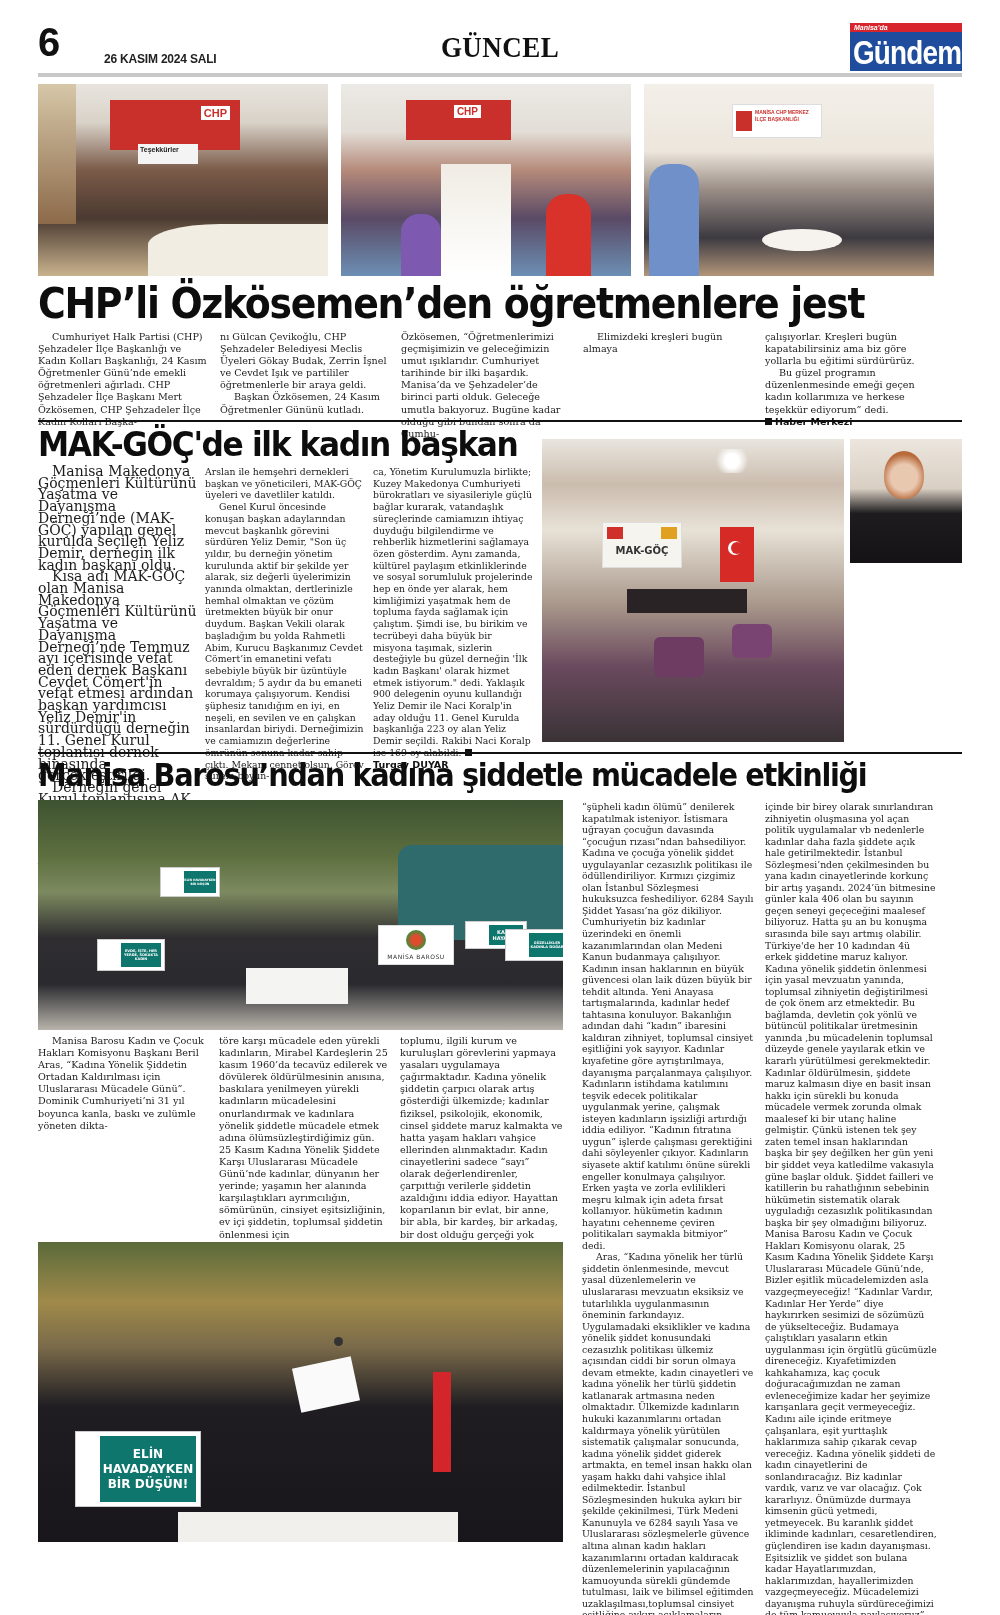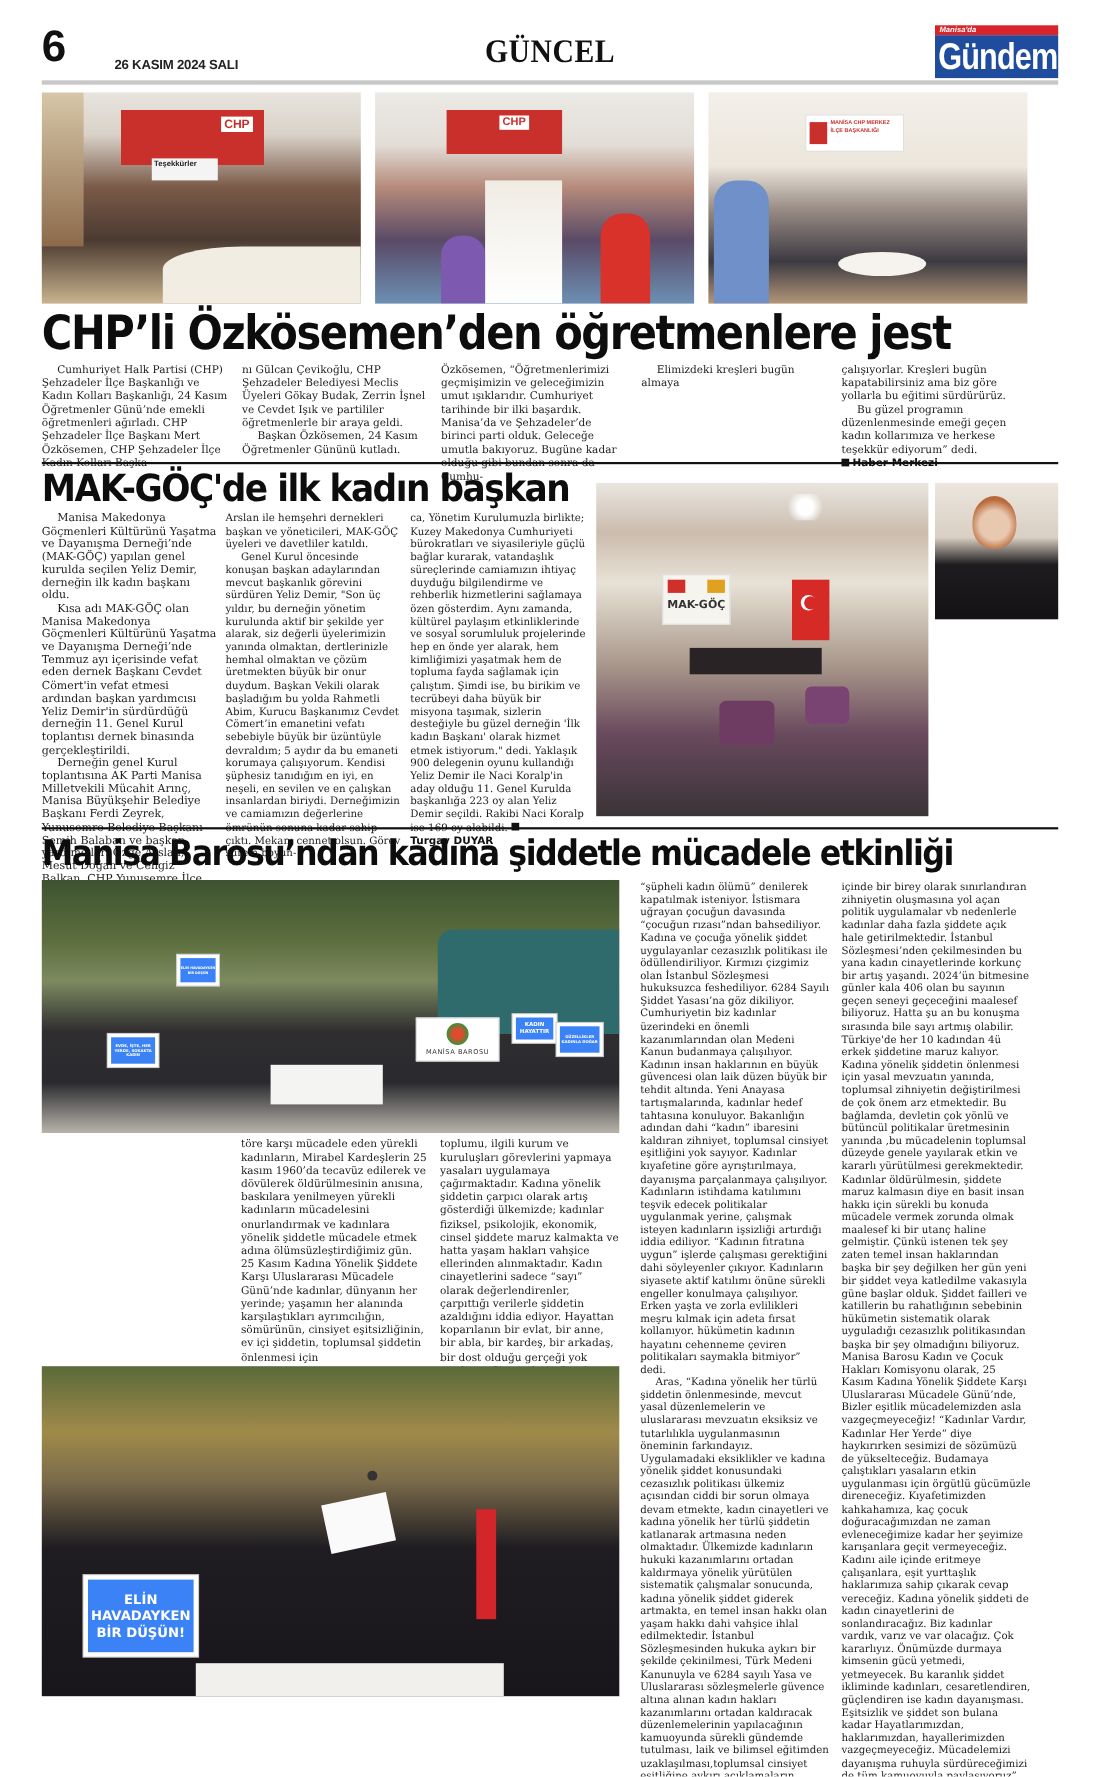--- a/index.html
+++ b/index.html
@@ -27,21 +27,21 @@
   
   .col { position: absolute; font-family: "DejaVu Serif", serif; font-size: 9.6px; line-height: 12.1px; color: #1c1c1c; text-align: left; }
   .col p { text-indent: 14px; }
   .col p.noindent { text-indent: 0; }
   .byline { font-family: "DejaVu Sans", sans-serif; font-weight: bold; font-size: 9.5px; color: #111; }
   .sq { display: inline-block; width: 7px; height: 7px; background: #111; margin-right: 3px; vertical-align: 0px; }
 
   .rule-black { position: absolute; left: 38px; width: 924px; height: 2px; background: #111; }
 
   .sign { position: absolute; background: #fff; padding: 3px; box-shadow: 0 0 0 1px #ccc; }
-  .sign .inner { background: #3b82f6; color: #fff; font-family: "DejaVu Sans", sans-serif; font-weight: bold; text-align: center; display: flex; align-items: center; justify-content: center; }
+  .sign .inner { background: #0f766e; color: #fff; font-family: "DejaVu Sans", sans-serif; font-weight: bold; text-align: center; display: flex; align-items: center; justify-content: center; margin-left: 20px; }
   .banner { position: absolute; background: #fff; border: 1px solid #ddd; display: flex; flex-direction: column; align-items: center; justify-content: center; }
   .banner .emb { width: 20px; height: 20px; border-radius: 50%; background: radial-gradient(circle, #e04b2e 30%, #3d8f3a 70%); margin-bottom: 3px; }
   .banner .txt { font-family: "DejaVu Sans", sans-serif; font-size: 9px; color: #333; letter-spacing: 0.5px; }
 </style>
 </head>
 <body>
 
 <div class="masthead">
   <div class="page-num">6</div>
   <div class="date">26 KASIM 2024 SALI</div>
@@ -102,37 +102,37 @@
 <div class="col" style="left:765px;top:331px;width:175px;">
   <p class="noindent">çalışıyorlar. Kreşleri bugün kapatabilirsiniz ama biz göre yollarla bu eğitimi sürdürürüz.</p>
   <p>Bu güzel programın düzenlenmesinde emeği geçen kadın kollarımıza ve herkese teşekkür ediyorum” dedi.</p>
   <div><span class="sq"></span><span class="byline">Haber Merkezi</span></div>
 </div>
 
 <div class="rule-black" style="top:420px;"></div>
 
 <div class="headline" style="top:424px;font-size:34px;line-height:40px;transform:scaleX(0.92);">MAK-GÖÇ'de ilk kadın başkan</div>
 
-<div class="col" style="left:38px;top:466px;width:160px;font-size:10px;line-height:11.7px;">
+<div class="col" style="left:38px;top:466px;width:160px;font-size:14px;line-height:11.7px;">
   <p>Manisa Makedonya Göçmenleri Kültürünü Yaşatma ve Dayanışma Derneği’nde (MAK-GÖÇ) yapılan genel kurulda seçilen Yeliz Demir, derneğin ilk kadın başkanı oldu.</p>
   <p>Kısa adı MAK-GÖÇ olan Manisa Makedonya Göçmenleri Kültürünü Yaşatma ve Dayanışma Derneği’nde Temmuz ayı içerisinde vefat eden dernek Başkanı Cevdet Cömert'in vefat etmesi ardından başkan yardımcısı Yeliz Demir'in sürdürdüğü derneğin 11. Genel Kurul toplantısı dernek binasında gerçekleştirildi.</p>
   <p>Derneğin genel Kurul toplantısına AK Parti Manisa Milletvekili Mücahit Arınç, Manisa Büyükşehir Belediye Başkanı Ferdi Zeyrek, Yunusemre Belediye Başkanı Semih Balaban ve başkan yardımcıları Özge Arslan, Mesut Doğan ve Cengiz Balkan, CHP Yunusemre İlçe Başkanı Mehmet</p>
 </div>
 <div class="col" style="left:205px;top:466px;width:160px;font-size:9.3px;line-height:11.7px;">
   <p class="noindent">Arslan ile hemşehri dernekleri başkan ve yöneticileri, MAK-GÖÇ üyeleri ve davetliler katıldı.</p>
   <p>Genel Kurul öncesinde konuşan başkan adaylarından mevcut başkanlık görevini sürdüren Yeliz Demir, "Son üç yıldır, bu derneğin yönetim kurulunda aktif bir şekilde yer alarak, siz değerli üyelerimizin yanında olmaktan, dertlerinizle hemhal olmaktan ve çözüm üretmekten büyük bir onur duydum. Başkan Vekili olarak başladığım bu yolda Rahmetli Abim, Kurucu Başkanımız Cevdet Cömert’in emanetini vefatı sebebiyle büyük bir üzüntüyle devraldım; 5 aydır da bu emaneti korumaya çalışıyorum. Kendisi şüphesiz tanıdığım en iyi, en neşeli, en sevilen ve en çalışkan insanlardan biriydi. Derneğimizin ve camiamızın değerlerine ömrünün sonuna kadar sahip çıktı. Mekanı cennet olsun. Görev sürem boyun-</p>
 </div>
 <div class="col" style="left:373px;top:466px;width:160px;font-size:9.3px;line-height:11.7px;">
   <p class="noindent"><span>ca, Yönetim Kurulumuzla birlikte; Kuzey Makedonya Cumhuriyeti bürokratları ve siyasileriyle güçlü bağlar kurarak, vatandaşlık süreçlerinde camiamızın ihtiyaç duyduğu bilgilendirme ve rehberlik hizmetlerini sağlamaya özen gösterdim. Aynı zamanda, kültürel paylaşım etkinliklerinde ve sosyal sorumluluk projelerinde hep en önde yer alarak, hem kimliğimizi yaşatmak hem de topluma fayda sağlamak için çalıştım. Şimdi ise, bu birikim ve tecrübeyi daha büyük bir misyona taşımak, sizlerin desteğiyle bu güzel derneğin 'İlk kadın Başkanı' olarak hizmet etmek istiyorum." dedi.  Yaklaşık 900 delegenin oyunu kullandığı Yeliz Demir ile Naci Koralp'in aday olduğu 11. Genel Kurulda başkanlığa 223 oy alan Yeliz Demir seçildi. Rakibi Naci Koralp ise 169 oy alabildi.</span> <span class="sq"></span></p>
   <div><span class="byline">Turgay DUYAR</span></div>
 </div>
 
 <div class="photo" style="left:542px;top:439px;width:302px;height:303px;background:linear-gradient(180deg,#e9e6df 0%,#cbbcae 15%,#e8e2d6 30%,#a8968a 55%,#6a4a5e 75%,#3a3336 100%);">
   <div style="position:absolute;left:170px;top:10px;width:40px;height:24px;background:radial-gradient(circle,#ffffff 30%,rgba(255,255,255,0) 70%);"></div>
-  <div style="position:absolute;left:60px;top:83px;width:62px;height:46px;background:#f6f4ef;border:1px solid #ddd;">
+  <div style="position:absolute;left:60px;top:83px;width:80px;height:46px;background:#f6f4ef;border:1px solid #ddd;">
     <div style="position:absolute;left:4px;top:4px;width:16px;height:12px;background:#d0302a;"></div>
     <div style="position:absolute;right:4px;top:4px;width:16px;height:12px;background:#e0a020;"></div>
     <span style="position:absolute;left:0;right:0;top:22px;text-align:center;font:bold 10px 'DejaVu Sans',sans-serif;color:#333;">MAK-GÖÇ</span>
   </div>
   <div style="position:absolute;left:178px;top:88px;width:34px;height:55px;background:#d62a26;">
     <div style="position:absolute;left:8px;top:14px;width:14px;height:14px;border-radius:50%;background:#fff;"></div>
     <div style="position:absolute;left:11px;top:15px;width:12px;height:12px;border-radius:50%;background:#d62a26;"></div>
   </div>
   <div style="position:absolute;left:85px;top:150px;width:120px;height:24px;background:#2a2326;"></div>
   <div style="position:absolute;left:112px;top:198px;width:50px;height:40px;background:#6e3c62;border-radius:6px;"></div>
@@ -161,20 +161,21 @@
     </div>
   <div class="sign" style="left:428px;top:122px;">
       <div class="inner" style="width:34px;height:20px;font-size:5px;">KADIN HAYATTIR</div>
     </div>
   <div class="sign" style="left:468px;top:130px;">
       <div class="inner" style="width:36px;height:24px;font-size:3.5px;">GÜZELLİKLER KADINLA DOĞAR</div>
     </div>
 </div>
 
 <div class="col" style="left:38px;top:1035px;width:170px;">
+  <p>Manisa Barosu Kadın ve Çocuk Hakları Komisyonu Başkanı Beril Aras, “Kadına Yönelik Şiddetin Ortadan Kaldırılması için Uluslararası Mücadele Günü”. Dominik Cumhuriyeti’ni 31 yıl boyunca kanla, baskı ve zulümle yöneten dikta-</p>
 </div>
 <div class="col" style="left:219px;top:1035px;width:170px;">
   <p class="noindent">töre karşı mücadele eden yürekli kadınların, Mirabel Kardeşlerin 25 kasım 1960’da tecavüz edilerek ve dövülerek öldürülmesinin anısına, baskılara yenilmeyen yürekli kadınların mücadelesini onurlandırmak ve kadınlara yönelik şiddetle mücadele etmek adına ölümsüzleştirdiğimiz gün. 25 Kasım Kadına Yönelik Şiddete Karşı Uluslararası Mücadele Günü’nde kadınlar, dünyanın her yerinde; yaşamın her alanında karşılaştıkları ayrımcılığın, sömürünün, cinsiyet eşitsizliğinin, ev içi şiddetin, toplumsal şiddetin önlenmesi için</p>
 </div>
 <div class="col" style="left:400px;top:1035px;width:163px;">
   <p class="noindent">toplumu, ilgili kurum ve kuruluşları görevlerini yapmaya yasaları uygulamaya çağırmaktadır. Kadına yönelik şiddetin çarpıcı olarak artış gösterdiği ülkemizde; kadınlar fiziksel, psikolojik, ekonomik, cinsel şiddete maruz kalmakta ve hatta yaşam hakları vahşice ellerinden alınmaktadır. Kadın cinayetlerini sadece “sayı” olarak değerlendirenler, çarpıttığı verilerle şiddetin azaldığını iddia ediyor. Hayattan koparılanın bir evlat, bir anne, bir abla, bir kardeş, bir arkadaş, bir dost olduğu gerçeği yok sayılıyor. Cinayetlerin üzeri</p>
 </div>
 
 <div class="photo" style="left:38px;top:1242px;width:525px;height:300px;background:linear-gradient(180deg,#5a6a3a 0%,#a08a4a 20%,#7a6a4a 35%,#1f1d22 55%,#18161a 100%);">
   <div style="position:absolute;left:258px;top:120px;width:60px;height:45px;background:#fafafa;transform:rotate(-12deg);"></div>

